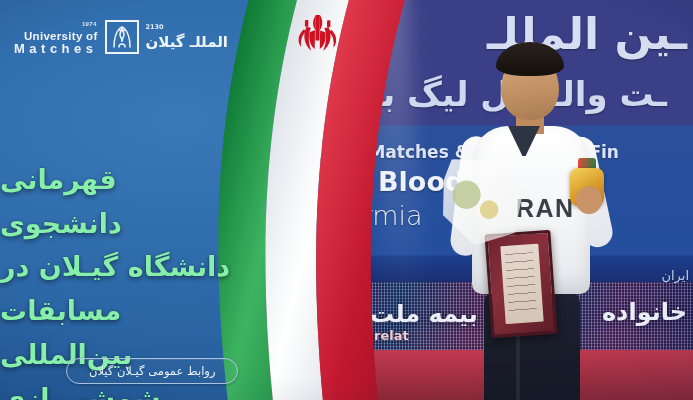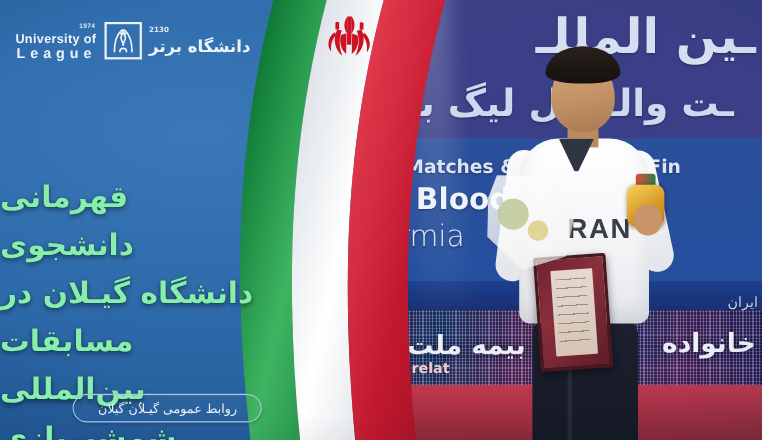--- a/index.html
+++ b/index.html
@@ -373,36 +373,36 @@
       </g>
     </svg>
   </div>
 
   <div class="bg-vignette"></div>
 
   <div class="logo">
     <div class="logo-en" style="position:relative;margin-top:12px;">
       <span class="logo-year-g">1974</span>
       <div class="l1">University of</div>
-      <div class="l2">League</div>
+      <div class="l2">Matches</div>
     </div>
 
     <div class="logo-mark">
       <svg width="26" height="26" viewBox="0 0 26 26" fill="none" stroke="#eef3fa" stroke-width="1.5" stroke-linecap="round">
         <path d="M5 23 C5 12, 9 6, 11 4 C12.6 2.6, 14 3.4, 13 5.4 C12.2 7, 11 8.6, 11 10.4 C11 13, 13 14.4, 13 17"></path>
         <path d="M21 23 C21 12, 17 6, 15 4 C13.4 2.6, 12 3.4, 13 5.4 C13.8 7, 15 8.6, 15 10.4 C15 13, 13 14.4, 13 17"></path>
         <circle cx="11.2" cy="6.4" r="1.1" fill="#eef3fa" stroke="none"></circle>
         <circle cx="14.8" cy="6.4" r="1.1" fill="#eef3fa" stroke="none"></circle>
         <path d="M10 23 C10 19, 16 19, 16 23"></path>
       </svg>
     </div>
 
     <div>
       <span class="logo-year-f">2130</span>
-      <span class="logo-fa">دانشگاه برتر</span>
+      <span class="logo-fa">المللـ گیلان</span>
     </div>
   </div>
 
   <div class="headline">قهرمانی دانشجوی دانشگاه گیـلان در مسابقات بین‌المللی شمشیربازی</div>
 
   <div class="pill">روابط عمومی گیـلان گیلان</div>
 
 </div>
 
 </body></html>

